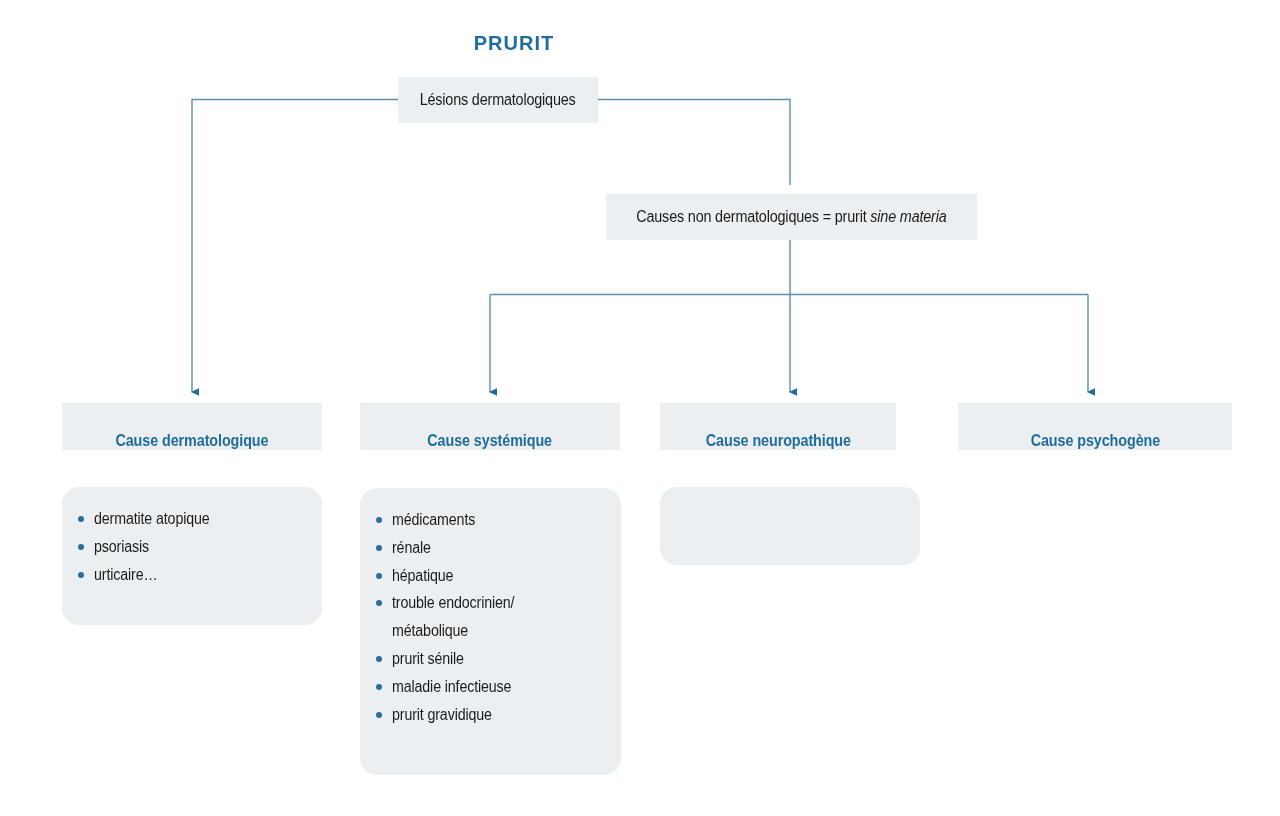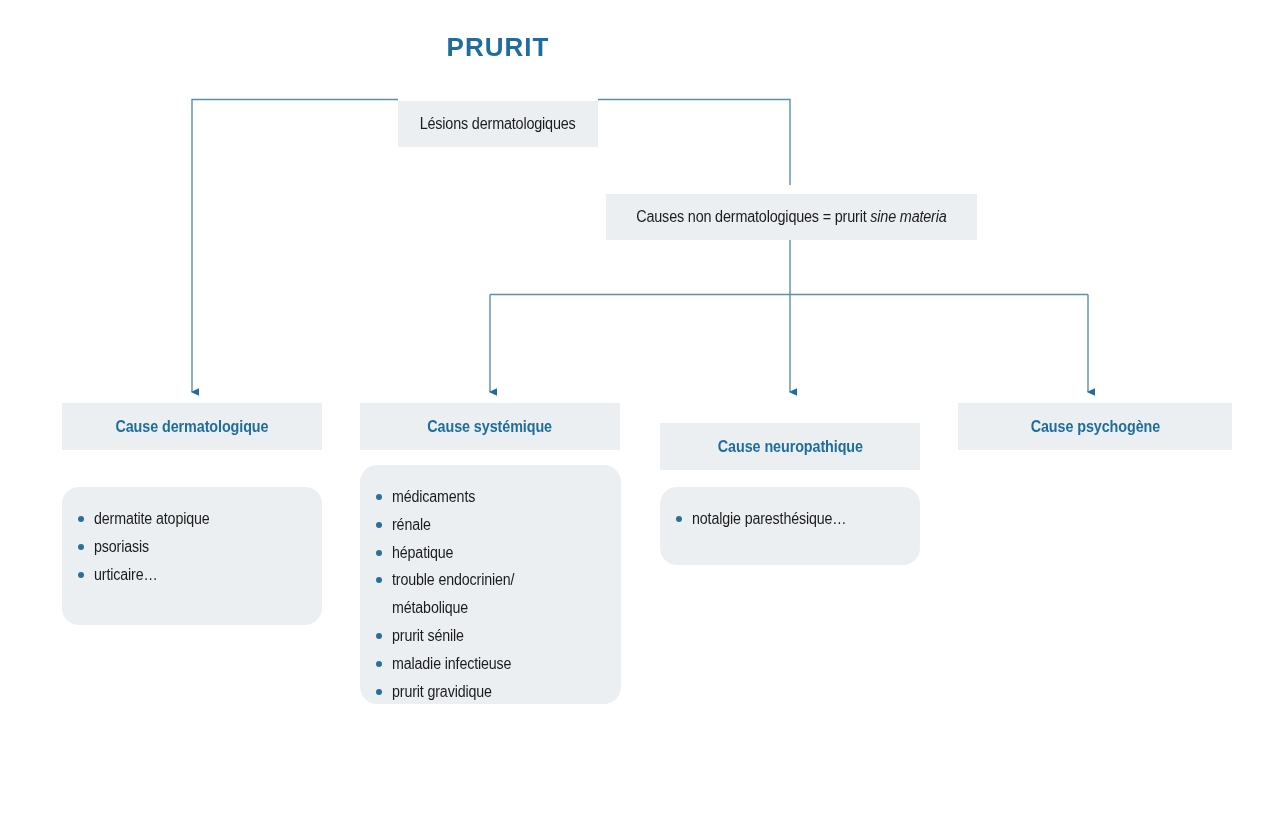--- a/index.html
+++ b/index.html
@@ -55,52 +55,52 @@
   
   #title {
     position: absolute;
     left: 0;
     top: 32px;
     width: 996px;
     text-align: center;
     z-index: 3;
     font-family: "Liberation Sans", sans-serif;
     font-weight: bold;
-    font-size: 26px;
+    font-size: 20px;
     letter-spacing: 1px;
     color: #1f6d9c;
+    padding-left: 16px;
   }
 
   
   #node-lesions {
     left: 398px; top: 77px;
     width: 200px; height: 46px;
     justify-content: center;
-    margin-top: 24px;
   }
   #node-lesions .node-label { transform: scaleX(0.9); transform-origin: center; }
 
   #node-nondermato {
     left: 606px; top: 185px;
     width: 371px; height: 46px;
     justify-content: center;
     margin-top: 9px;
   }
   #node-nondermato .node-label { transform: scaleX(0.9); transform-origin: center; }
   .ital { font-style: italic; }
 
   
   .cat-header {
     position: absolute;
     top: 403px;
     height: 47px;
     background: #eceff2;
     z-index: 2;
     display: flex;
-    align-items: center;
+    align-items: flex-end;
     justify-content: center;
   }
   .cat-header-label {
     font-family: "Liberation Sans", sans-serif;
     font-weight: bold;
     font-size: 16.5px;
     color: #1f6d9c;
     letter-spacing: -0.1px;
     white-space: nowrap;
     transform: scaleX(0.87);
@@ -140,25 +140,25 @@
     top: 11px;
     width: 6px;
     height: 6px;
     border-radius: 50%;
     background: #2b6f99;
   }
 
   
   #cat-0 { left: 62px;  width: 260px; }
   #cat-1 { left: 360px; width: 260px; }
-  #cat-2 { left: 660px; width: 260px; margin-top: 20px; }
+  #cat-2 { left: 660px; width: 236px; }
   #cat-3 { left: 958px; width: 274px; }
 
   #list-0 { left: 62px;  top: 487px; width: 260px; height: 138px; }
-  #list-1 { left: 360px; top: 465px; width: 261px; height: 239px; }
+  #list-1 { left: 360px; top: 488px; width: 261px; height: 287px; }
   #list-2 { left: 660px; top: 487px; width: 260px; height: 78px; }
 </style>
 </head>
 <body>
 
 <div id="canvas">
 
   <svg id="connectors" viewBox="0 0 1280 816" width="1280" height="816">
     <defs>
       <marker id="arrowhead" markerWidth="9" markerHeight="9" refX="4.5" refY="7.4" orient="auto" markerUnits="userSpaceOnUse">
@@ -222,17 +222,16 @@
         <li><span class="bullet"></span><span class="li-text">hépatique</span></li>
         <li><span class="bullet"></span><span class="li-text">trouble endocrinien/ métabolique</span></li>
         <li><span class="bullet"></span><span class="li-text">prurit sénile</span></li>
         <li><span class="bullet"></span><span class="li-text">maladie infectieuse</span></li>
         <li><span class="bullet"></span><span class="li-text">prurit gravidique</span></li>
       </ul>
   </div>
 
   <div class="list-box" id="list-2">
     <ul>
-        <li><span class="bullet"></span><span class="li-text">notalgie paresthésique…</span></li>
       </ul>
   </div>
 
 </div>
 
 </body></html>

